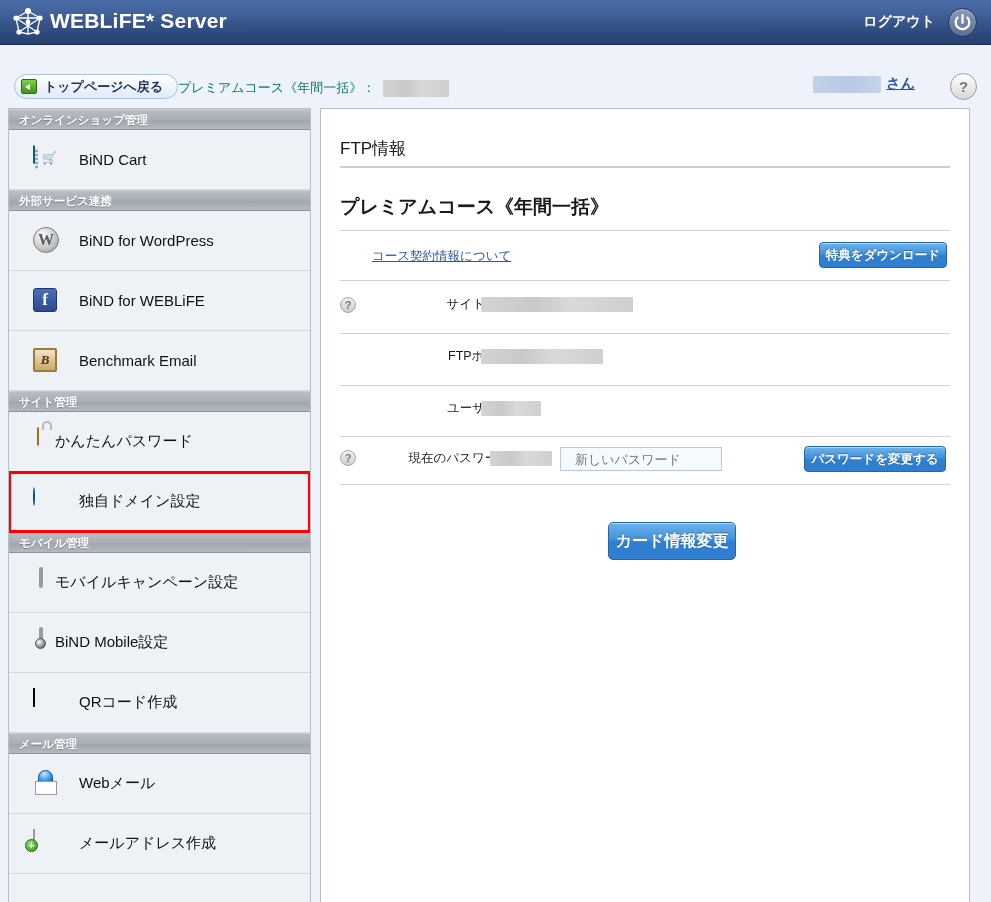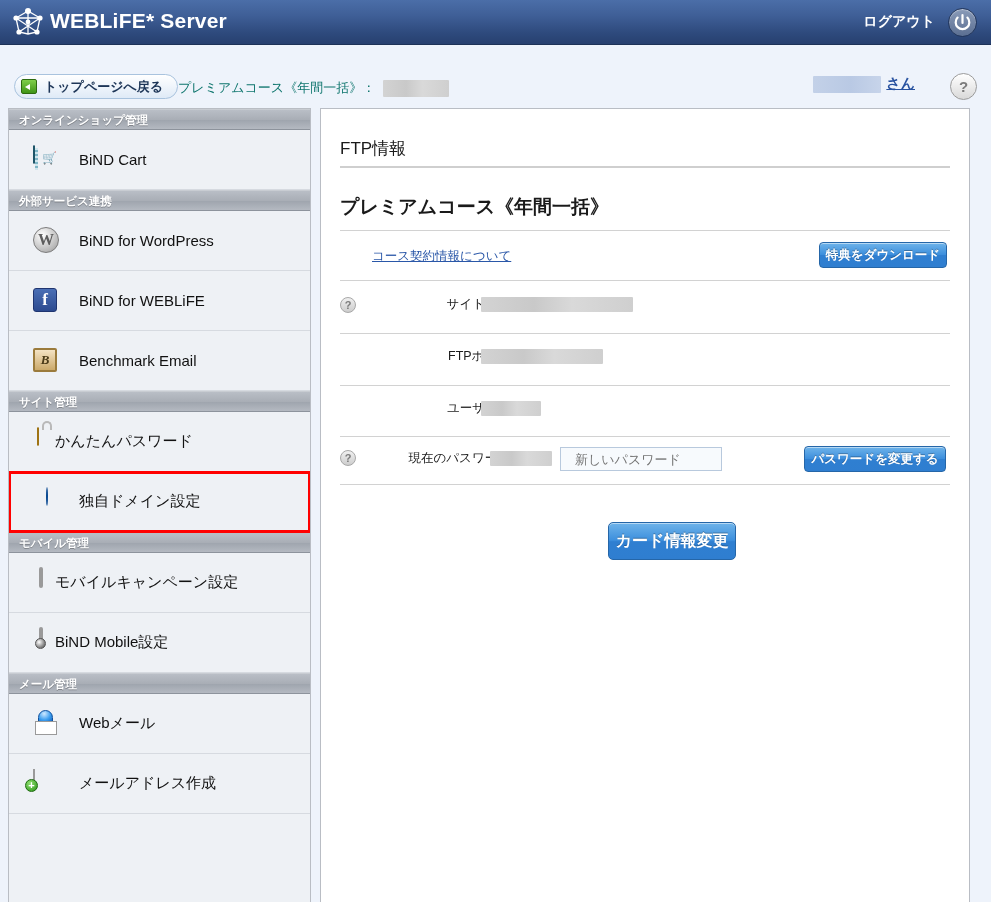--- a/index.html
+++ b/index.html
@@ -184,21 +184,20 @@
   .nav-item .txt {
     margin-left: 18px;
     font-size: 15px;
     color: #111111;
     white-space: nowrap;
   }
   .nav-item.highlight {
     outline: 3px solid #ff0000;
     outline-offset: -2px;
     z-index: 5;
-    text-align: center;
   }
 
   
   .ico-cart {
     width: 24px; height: 26px; margin-top: 1px;
     background: linear-gradient(to bottom, #5aa3b4, #2e7489);
     border: 1px solid #1d5568; border-radius: 2px; box-sizing: border-box;
   }
   .ico-cart::before {
     content:""; position:absolute; left:2px; top:2px; width:3px; height:22px;
@@ -501,20 +500,24 @@
 
     <div class="sec-head">モバイル管理</div>
     <div class="nav-item">
       <span class="ico" style="margin-left:0;"><span class="ico-phone"></span></span>
       <span class="txt">モバイルキャンペーン設定</span>
     </div>
     <div class="nav-item">
       <span class="ico" style="margin-left:0;"><span class="ico-phone ico-phone2"></span></span>
       <span class="txt">BiND Mobile設定</span>
     </div>
+    <div class="nav-item">
+      <span class="ico"><span class="ico-qr"></span></span>
+      <span class="txt">QRコード作成</span>
+    </div>
 
     <div class="sec-head">メール管理</div>
     <div class="nav-item">
       <span class="ico"><span class="ico-webmail"></span></span>
       <span class="txt">Webメール</span>
     </div>
     <div class="nav-item">
       <span class="ico"><span class="ico-mailadd"></span></span>
       <span class="txt">メールアドレス作成</span>
     </div>

